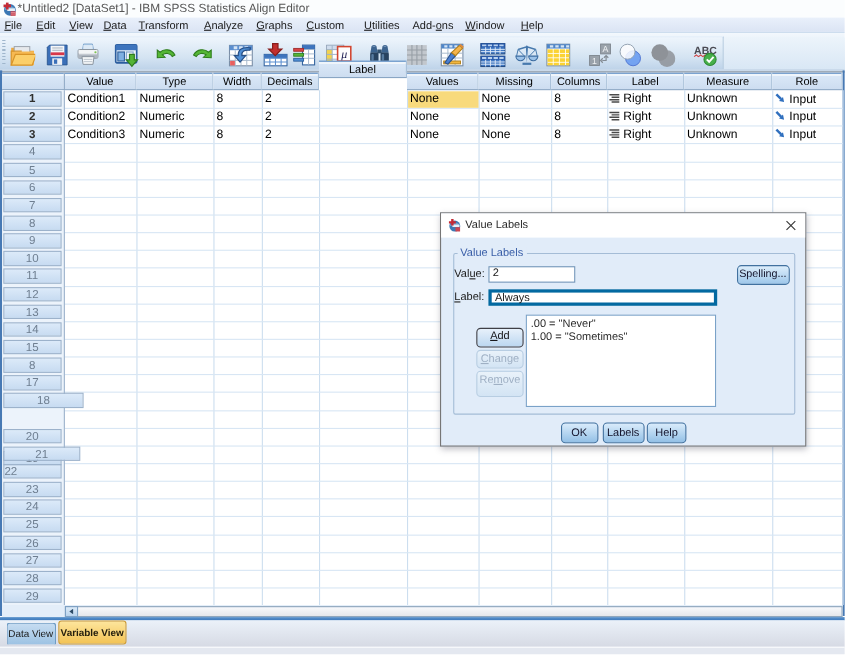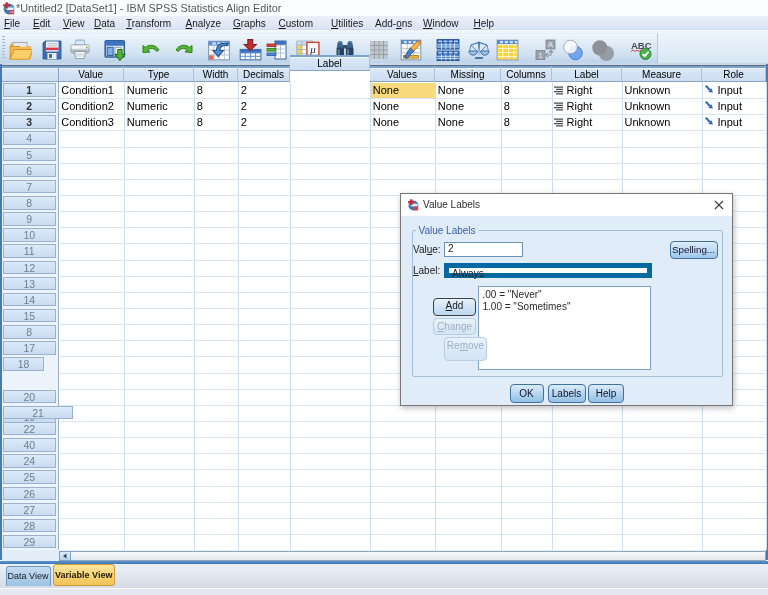--- a/index.html
+++ b/index.html
@@ -263,26 +263,26 @@
 <div class="abs" style="left:3px;top:196.0px;width:52.5px;height:13.6px;background:linear-gradient(#dceaf9,#c7dbf1);border:1px solid #9cb2cb;font-size:10.5px;line-height:12.5px;text-align:center;color:#6e7e90;font-weight:400;">8</div>
 <div class="abs" style="left:3px;top:212.1px;width:52.5px;height:13.6px;background:linear-gradient(#dceaf9,#c7dbf1);border:1px solid #9cb2cb;font-size:10.5px;line-height:12.5px;text-align:center;color:#6e7e90;font-weight:400;">9</div>
 <div class="abs" style="left:3px;top:228.2px;width:52.5px;height:13.6px;background:linear-gradient(#dceaf9,#c7dbf1);border:1px solid #9cb2cb;font-size:10.5px;line-height:12.5px;text-align:center;color:#6e7e90;font-weight:400;">10</div>
 <div class="abs" style="left:3px;top:244.4px;width:52.5px;height:13.6px;background:linear-gradient(#dceaf9,#c7dbf1);border:1px solid #9cb2cb;font-size:10.5px;line-height:12.5px;text-align:center;color:#6e7e90;font-weight:400;">11</div>
 <div class="abs" style="left:3px;top:260.5px;width:52.5px;height:13.6px;background:linear-gradient(#dceaf9,#c7dbf1);border:1px solid #9cb2cb;font-size:10.5px;line-height:12.5px;text-align:center;color:#6e7e90;font-weight:400;">12</div>
 <div class="abs" style="left:3px;top:276.7px;width:52.5px;height:13.6px;background:linear-gradient(#dceaf9,#c7dbf1);border:1px solid #9cb2cb;font-size:10.5px;line-height:12.5px;text-align:center;color:#6e7e90;font-weight:400;">13</div>
 <div class="abs" style="left:3px;top:292.8px;width:52.5px;height:13.6px;background:linear-gradient(#dceaf9,#c7dbf1);border:1px solid #9cb2cb;font-size:10.5px;line-height:12.5px;text-align:center;color:#6e7e90;font-weight:400;">14</div>
 <div class="abs" style="left:3px;top:308.9px;width:52.5px;height:13.6px;background:linear-gradient(#dceaf9,#c7dbf1);border:1px solid #9cb2cb;font-size:10.5px;line-height:12.5px;text-align:center;color:#6e7e90;font-weight:400;">15</div>
 <div class="abs" style="left:3px;top:325.1px;width:52.5px;height:13.6px;background:linear-gradient(#dceaf9,#c7dbf1);border:1px solid #9cb2cb;font-size:10.5px;line-height:12.5px;text-align:center;color:#6e7e90;font-weight:400;">8</div>
 <div class="abs" style="left:3px;top:341.2px;width:52.5px;height:13.6px;background:linear-gradient(#dceaf9,#c7dbf1);border:1px solid #9cb2cb;font-size:10.5px;line-height:12.5px;text-align:center;color:#6e7e90;font-weight:400;">17</div>
-<div class="abs" style="left:3px;top:357.3px;width:41px;height:13.6px;background:linear-gradient(#dceaf9,#c7dbf1);border:1px solid #9cb2cb;font-size:10.5px;line-height:12.5px;text-align:center;color:#6e7e90;font-weight:400;">18</div>
+<div class="abs" style="left:3px;top:357.3px;width:73px;height:13.6px;background:linear-gradient(#dceaf9,#c7dbf1);border:1px solid #9cb2cb;font-size:10.5px;line-height:12.5px;text-align:center;color:#6e7e90;font-weight:400;">18</div>
 <div class="abs" style="left:3px;top:373.5px;width:52.5px;height:13.6px;background:linear-gradient(#dceaf9,#c7dbf1);border:1px solid #9cb2cb;font-size:10.5px;line-height:12.5px;text-align:center;color:#6e7e90;font-weight:400;margin-top:36px;">19</div>
 <div class="abs" style="left:3px;top:389.6px;width:52.5px;height:13.6px;background:linear-gradient(#dceaf9,#c7dbf1);border:1px solid #9cb2cb;font-size:10.5px;line-height:12.5px;text-align:center;color:#6e7e90;font-weight:400;">20</div>
 <div class="abs" style="left:3px;top:405.8px;width:70px;height:13.6px;background:linear-gradient(#dceaf9,#c7dbf1);border:1px solid #9cb2cb;font-size:10.5px;line-height:12.5px;text-align:center;color:#6e7e90;font-weight:400;">21</div>
-<div class="abs" style="left:3px;top:421.9px;width:52.5px;height:13.6px;background:linear-gradient(#dceaf9,#c7dbf1);border:1px solid #9cb2cb;font-size:10.5px;line-height:12.5px;text-align:center;color:#6e7e90;font-weight:400;">22</div>
-<div class="abs" style="left:3px;top:438.0px;width:52.5px;height:13.6px;background:linear-gradient(#dceaf9,#c7dbf1);border:1px solid #9cb2cb;font-size:10.5px;line-height:12.5px;text-align:center;color:#6e7e90;font-weight:400;">40</div>
+<div class="abs" style="left:3px;top:421.9px;width:52.5px;height:13.6px;background:linear-gradient(#dceaf9,#c7dbf1);border:1px solid #9cb2cb;font-size:10.5px;line-height:12.5px;color:#6e7e90;font-weight:400;">22</div>
+<div class="abs" style="left:3px;top:438.0px;width:52.5px;height:13.6px;background:linear-gradient(#dceaf9,#c7dbf1);border:1px solid #9cb2cb;font-size:10.5px;line-height:12.5px;text-align:center;color:#6e7e90;font-weight:400;">23</div>
 <div class="abs" style="left:3px;top:454.2px;width:52.5px;height:13.6px;background:linear-gradient(#dceaf9,#c7dbf1);border:1px solid #9cb2cb;font-size:10.5px;line-height:12.5px;text-align:center;color:#6e7e90;font-weight:400;">24</div>
 <div class="abs" style="left:3px;top:470.3px;width:52.5px;height:13.6px;background:linear-gradient(#dceaf9,#c7dbf1);border:1px solid #9cb2cb;font-size:10.5px;line-height:12.5px;text-align:center;color:#6e7e90;font-weight:400;">25</div>
 <div class="abs" style="left:3px;top:486.5px;width:52.5px;height:13.6px;background:linear-gradient(#dceaf9,#c7dbf1);border:1px solid #9cb2cb;font-size:10.5px;line-height:12.5px;text-align:center;color:#6e7e90;font-weight:400;">26</div>
 <div class="abs" style="left:3px;top:502.6px;width:52.5px;height:13.6px;background:linear-gradient(#dceaf9,#c7dbf1);border:1px solid #9cb2cb;font-size:10.5px;line-height:12.5px;text-align:center;color:#6e7e90;font-weight:400;">27</div>
 <div class="abs" style="left:3px;top:518.7px;width:52.5px;height:13.6px;background:linear-gradient(#dceaf9,#c7dbf1);border:1px solid #9cb2cb;font-size:10.5px;line-height:12.5px;text-align:center;color:#6e7e90;font-weight:400;">28</div>
 <div class="abs" style="left:3px;top:534.9px;width:52.5px;height:13.6px;background:linear-gradient(#dceaf9,#c7dbf1);border:1px solid #9cb2cb;font-size:10.5px;line-height:12.5px;text-align:center;color:#6e7e90;font-weight:400;">29</div>
 <div class="abs" style="left:370.5px;top:82.5px;width:64.5px;height:15.1px;background:#f8da7c;"></div>
 <div class="abs" style="left:61.3px;top:83.5px;height:13px;font-size:11px;line-height:13px;color:#000;white-space:nowrap;text-align:center;">Condition1</div>
 <div class="abs" style="left:126.8px;top:83.5px;height:13px;font-size:11px;line-height:13px;color:#000;white-space:nowrap;">Numeric</div>
 <div class="abs" style="left:196.8px;top:83.5px;height:13px;font-size:11px;line-height:13px;color:#000;white-space:nowrap;">8</div>
@@ -351,19 +351,19 @@
 <div class="abs" style="left:423px;top:198px;height:14px;font-size:10px;line-height:14px;color:#2b2b2b;">Value Labels</div>
 <svg class="abs" style="left:714px;top:200px" width="10" height="10" viewBox="0 0 10 10">
     <path d="M1 1 L9 9 M9 1 L1 9" stroke="#3c3c3c" stroke-width="1.1"></path>
   </svg>
 <div class="abs" style="left:411.5px;top:230px;width:311px;height:147px;border:1px solid #a4bcd6;border-radius:2px;"></div>
 <div class="abs" style="left:415.5px;top:224.5px;height:11px;padding:0 3px;background:#e1ecf9;font-size:10px;line-height:11px;color:#3a5fa8;">Value Labels</div>
 <div class="abs" style="left:413px;top:242.5px;height:13px;font-size:10px;line-height:13px;color:#202020;">Val<u>u</u>e:</div>
 <div class="abs" style="left:444px;top:242px;width:79px;height:14.5px;background:#fff;border:1px solid #6f93b8;font-size:10px;line-height:12.5px;color:#202020;padding-left:3px;">2</div>
 <div class="abs" style="left:669.5px;top:241px;width:48px;height:18px;background:linear-gradient(#ddeefb,#9ec7ea);border:1px solid #41719f;border-radius:4px;font-size:9.8px;line-height:16px;text-align:center;color:#13132b;">Spelling...</div>
 <div class="abs" style="left:413px;top:263.5px;height:13px;font-size:10px;line-height:13px;color:#202020;"><u>L</u>abel:</div>
-<div class="abs" style="left:444px;top:263px;width:208px;height:14.5px;background:#fff;border:5px solid #0369a1;font-size:10px;line-height:12.5px;color:#202020;padding-left:3px;">Always</div>
+<div class="abs" style="left:444px;top:263px;width:208px;height:14.5px;background:#fff;border:3px solid #0369a1;font-size:10px;line-height:12.5px;color:#202020;padding-left:3px;">Always</div>
 <div class="abs" style="left:477.5px;top:286px;width:173.5px;height:84px;background:#fff;border:1px solid #7aa2c8;font-size:10px;color:#2b2b2b;padding:1.5px 0 0 4px;line-height:12.5px;">.00 = "Never"<br>1.00 = "Sometimes"</div>
 <div class="abs" style="left:433px;top:298px;width:43px;height:17.5px;background:linear-gradient(#e7f1fb,#bcd7f0);border:1.6px solid #3f3f46;border-radius:4px;font-size:10px;line-height:14.5px;text-align:center;color:#18181c;"><u>A</u>dd</div>
 <div class="abs" style="left:433px;top:318px;width:43px;height:16.5px;background:linear-gradient(#e9f2fa,#d3e4f4);border:1px solid #b7cde2;border-radius:4px;font-size:10px;line-height:15px;text-align:center;color:#9fb0c4;"><u>C</u>hange</div>
-<div class="abs" style="left:444px;top:336.5px;width:43px;height:24px;background:linear-gradient(#e9f2fa,#d3e4f4);border:1px solid #b7cde2;border-radius:4px;font-size:10px;line-height:15px;text-align:center;color:#9fb0c4;">Re<u>m</u>ove</div>
+<div class="abs" style="left:433px;top:336.5px;width:43px;height:24px;background:linear-gradient(#e9f2fa,#d3e4f4);border:1px solid #b7cde2;border-radius:4px;font-size:10px;line-height:15px;text-align:center;color:#9fb0c4;">Re<u>m</u>ove</div>
 <div class="abs" style="left:509.5px;top:383.5px;width:34px;height:19px;background:linear-gradient(#daecfb,#93c0e6);border:1px solid #41719f;border-radius:4px;font-size:10px;line-height:17px;text-align:center;color:#13132b;">OK</div>
 <div class="abs" style="left:547.5px;top:383.5px;width:38px;height:19px;background:linear-gradient(#daecfb,#93c0e6);border:1px solid #41719f;border-radius:4px;font-size:10px;line-height:17px;text-align:center;color:#13132b;">Labels</div>
 <div class="abs" style="left:588px;top:383.5px;width:36px;height:19px;background:linear-gradient(#daecfb,#93c0e6);border:1px solid #41719f;border-radius:4px;font-size:10px;line-height:17px;text-align:center;color:#13132b;">Help</div>
 </body></html>

